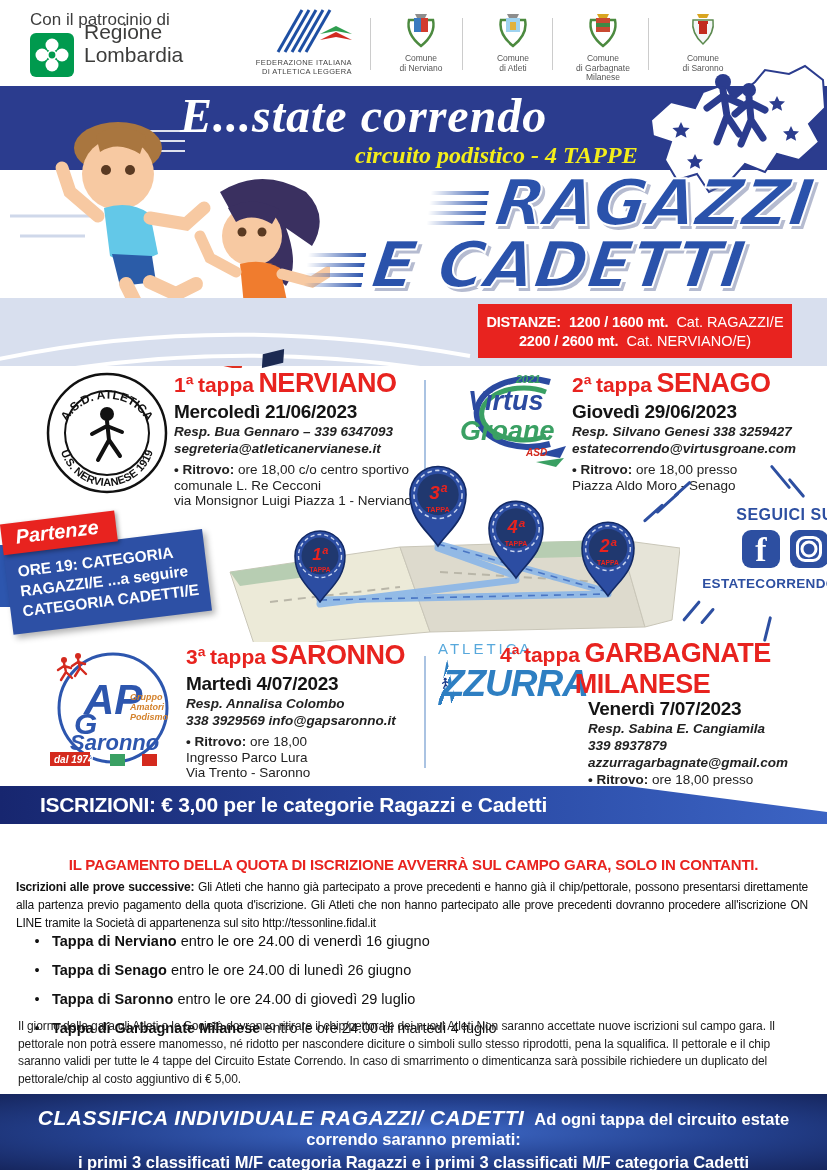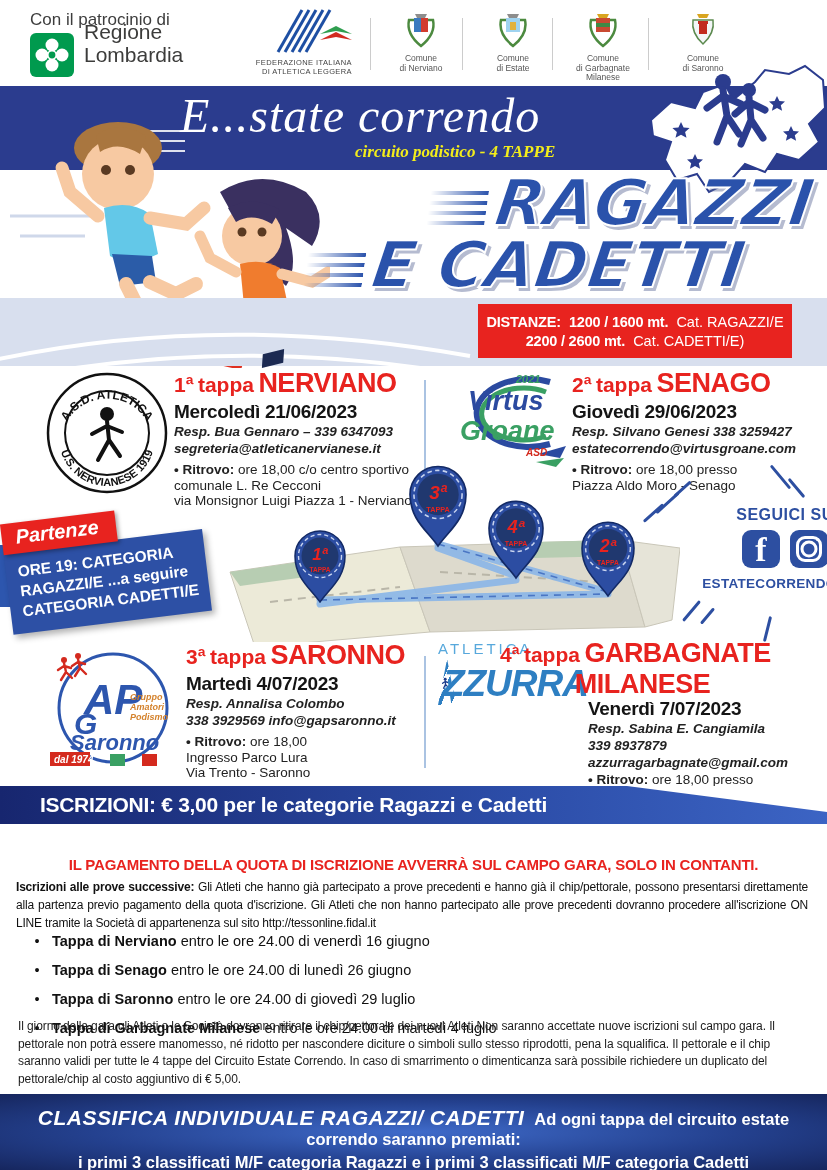--- a/index.html
+++ b/index.html
@@ -14,23 +14,23 @@
   .regione-text{position:absolute;left:84px;top:20px;font-size:21px;line-height:23px;color:#3c3c3b;}
   .fidal{position:absolute;left:242px;top:8px;width:110px;text-align:right;}
   .fidal-caption{font-size:7.5px;color:#444;line-height:9px;letter-spacing:.4px;}
   .hdr-divider{position:absolute;top:18px;width:1px;height:52px;background:#ccc;}
   .commune{position:absolute;top:8px;width:86px;text-align:center;}
   .commune-caption{font-size:8.5px;color:#555;line-height:9.5px;margin-top:2px;}
 
   
   .banner{position:absolute;top:86px;left:0;width:827px;height:84px;background:#2b3c8e;}
   .banner-title{position:absolute;left:180px;top:2px;font-family:"Liberation Serif",serif;
-      font-style:italic;font-weight:normal;font-size:48px;color:#fff;letter-spacing:1px;}
+      font-style:italic;font-weight:bold;font-size:48px;color:#fff;letter-spacing:1px;}
   .banner-sub{position:absolute;left:355px;top:56px;font-family:"Liberation Serif",serif;
-      font-style:italic;font-weight:bold;font-size:17px;color:#f3ed1b;}
+      font-style:italic;font-weight:bold;font-size:24px;color:#f3ed1b;}
   .titleline{position:absolute;height:2px;background:#fff;opacity:.85;}
 
   
   .category{position:absolute;right:18px;top:172px;text-align:right;transform:skewX(-8deg);
       font-family:"DejaVu Sans",sans-serif;font-weight:bold;font-style:italic;color:#2a52ab;line-height:62px;
       -webkit-text-stroke:2px #ffffff;text-shadow:4px 4px 0 rgba(90,104,150,.45);}
   .category .l1{font-size:64px;}
   .category .l2{font-size:64px;}
   .speedchunk{display:inline-block;width:58px;height:34px;margin-right:8px;
       background:repeating-linear-gradient(180deg,#2a52ab 0 4px,transparent 4px 10px);
@@ -172,21 +172,21 @@
     </div>
     <div class="commune" style="left:470px;">
       <svg width="34" height="40" viewBox="0 0 34 40">
         <path d="M5 12 Q2 26 17 38 Q32 26 29 12 Z" fill="none" stroke="#4c8a3f" stroke-width="2.5"></path>
         <rect x="10" y="10" width="14" height="14" fill="#9fd3f0"></rect>
           <rect x="14" y="14" width="6" height="8" fill="#e2b23c"></rect>
         <path d="M11 6 h12 l-2 4 h-8 Z" fill="#8d8d8d"></path>
       </svg>
       <div class="commune-caption">
         <div>Comune</div>
-        <div>di Estate</div>
+        <div>di Atleti</div>
       </div>
     </div>
     <div class="commune" style="left:560px;">
       <svg width="34" height="40" viewBox="0 0 34 40">
         <path d="M5 12 Q2 26 17 38 Q32 26 29 12 Z" fill="none" stroke="#4c8a3f" stroke-width="2.5"></path>
         <rect x="10" y="10" width="14" height="14" fill="#c94a32"></rect>
           <rect x="10" y="15" width="14" height="4" fill="#3f8a45"></rect>
         <path d="M11 6 h12 l-2 4 h-8 Z" fill="#d9a520"></path>
       </svg>
       <div class="commune-caption">
@@ -276,21 +276,21 @@
       <path d="M-40 92 Q220 30 480 80" stroke="#fff" stroke-width="4" fill="none"></path>
     </svg>
   </div>
   <div class="flag-mark"></div>
 
   <div class="distances">
     <div><b>DISTANZE:</b>&nbsp;
       <b>1200 / 1600 mt.</b>&nbsp;
       <span>Cat. RAGAZZI/E</span></div>
     <div><b>2200 / 2600 mt.</b>&nbsp;
-      <span>Cat. CADETTI/E)</span></div>
+      <span>Cat. NERVIANO/E)</span></div>
   </div>
 
   <svg class="abs" style="left:46px;top:372px;" width="122" height="122" viewBox="0 0 122 122">
     <circle cx="61" cy="61" r="59" fill="#fff" stroke="#111" stroke-width="2.5"></circle>
     <circle cx="61" cy="61" r="42" fill="none" stroke="#111" stroke-width="2"></circle>
     <defs>
       <path id="arcTop" d="M 15,64 A 47,47 0 0 1 107,64"></path>
       <path id="arcBot" d="M 13,66 A 48,48 0 0 0 109,66"></path>
     </defs>
     <text font-size="12" font-weight="bold" font-family="Liberation Sans, sans-serif" fill="#111">

